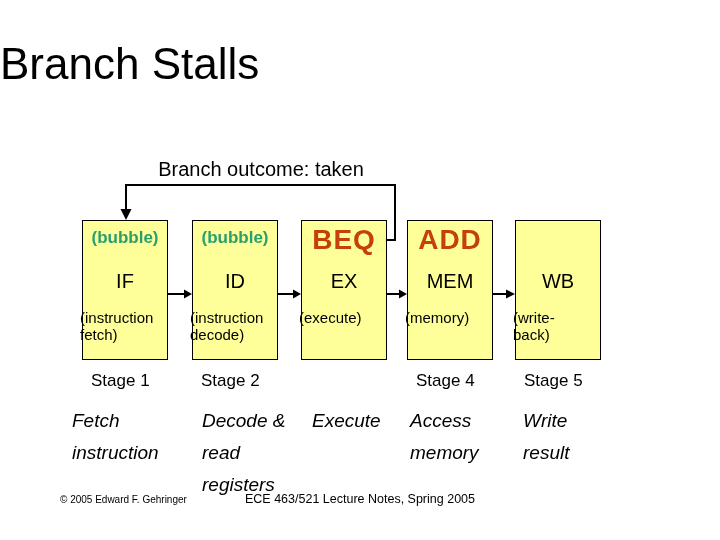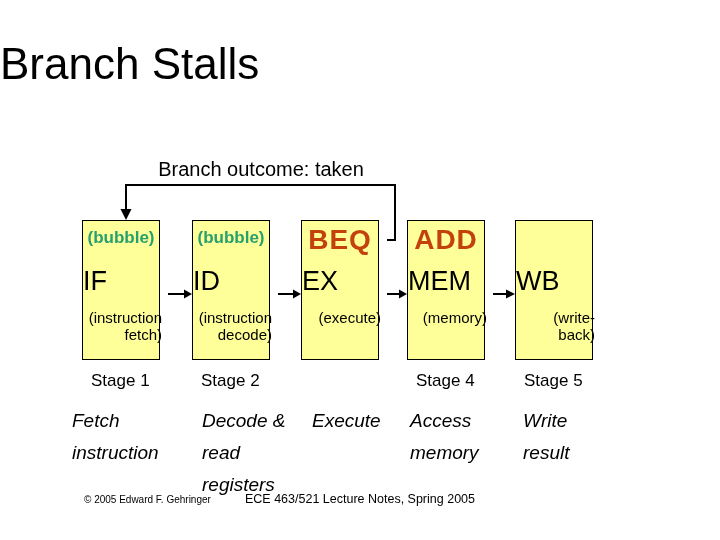--- a/index.html
+++ b/index.html
@@ -11,56 +11,56 @@
   .title{
     position:absolute;top:40px;left:0;width:580px;
     font-size:44px;line-height:48px;color:#000;
   }
   .annotation{
     position:absolute;top:157px;left:126px;width:270px;
     text-align:center;font-size:20px;line-height:24px;
   }
   svg.connectors{position:absolute;top:0;left:0;pointer-events:none;}
 
-  .col{position:absolute;top:220px;width:78px;}
+  .col{position:absolute;top:220px;width:86px;}
   .c0{left:82px}.c1{left:192px}.c2{left:301px}.c3{left:407px}.c4{left:515px}
 
   .box{
     position:relative;height:140px;box-sizing:border-box;
     background:#FFFF99;border:1.5px solid #000;
   }
   .instr{
     position:absolute;top:7px;left:-2px;right:-2px;text-align:center;
     font-weight:bold;font-size:17px;color:#27A06E;
   }
   .instr.red{top:3px;font-size:28px;color:#c2410c;letter-spacing:1px;}
   .abbr{
-    position:absolute;top:44px;left:0;right:0;
-    font-size:27px;line-height:32px;color:#000;
+    position:absolute;top:44px;left:0;right:0;text-align:center;
+    font-size:20px;line-height:32px;color:#000;
   }
   .caption{
-    position:absolute;top:88px;left:-3px;right:-3px;text-align:right;
+    position:absolute;top:88px;left:-3px;right:-3px;text-align:left;
     font-size:15px;line-height:17px;white-space:pre-line;color:#000;
   }
   .stage-name{
     position:absolute;top:151px;left:9px;width:120px;
     font-size:17px;color:#000;
   }
   .desc{
     position:absolute;top:185px;width:132px;
     font-size:19px;line-height:32px;font-style:italic;
     white-space:pre-line;color:#000;
   }
   .c0 .desc{left:-10px}
   .c1 .desc{left:10px}
   .c2 .desc{left:11px}
   .c3 .desc{left:3px}
   .c4 .desc{left:8px}
 
-  .copyright{position:absolute;top:494px;left:60px;font-size:10px;color:#000;margin-left:24px;}
+  .copyright{position:absolute;top:494px;left:60px;font-size:10px;color:#000;}
   .course{
     position:absolute;top:492px;left:0;width:720px;
     text-align:center;font-size:12.5px;color:#000;
   }
 </style>
 </head>
 <body>
 
 <div>
 

